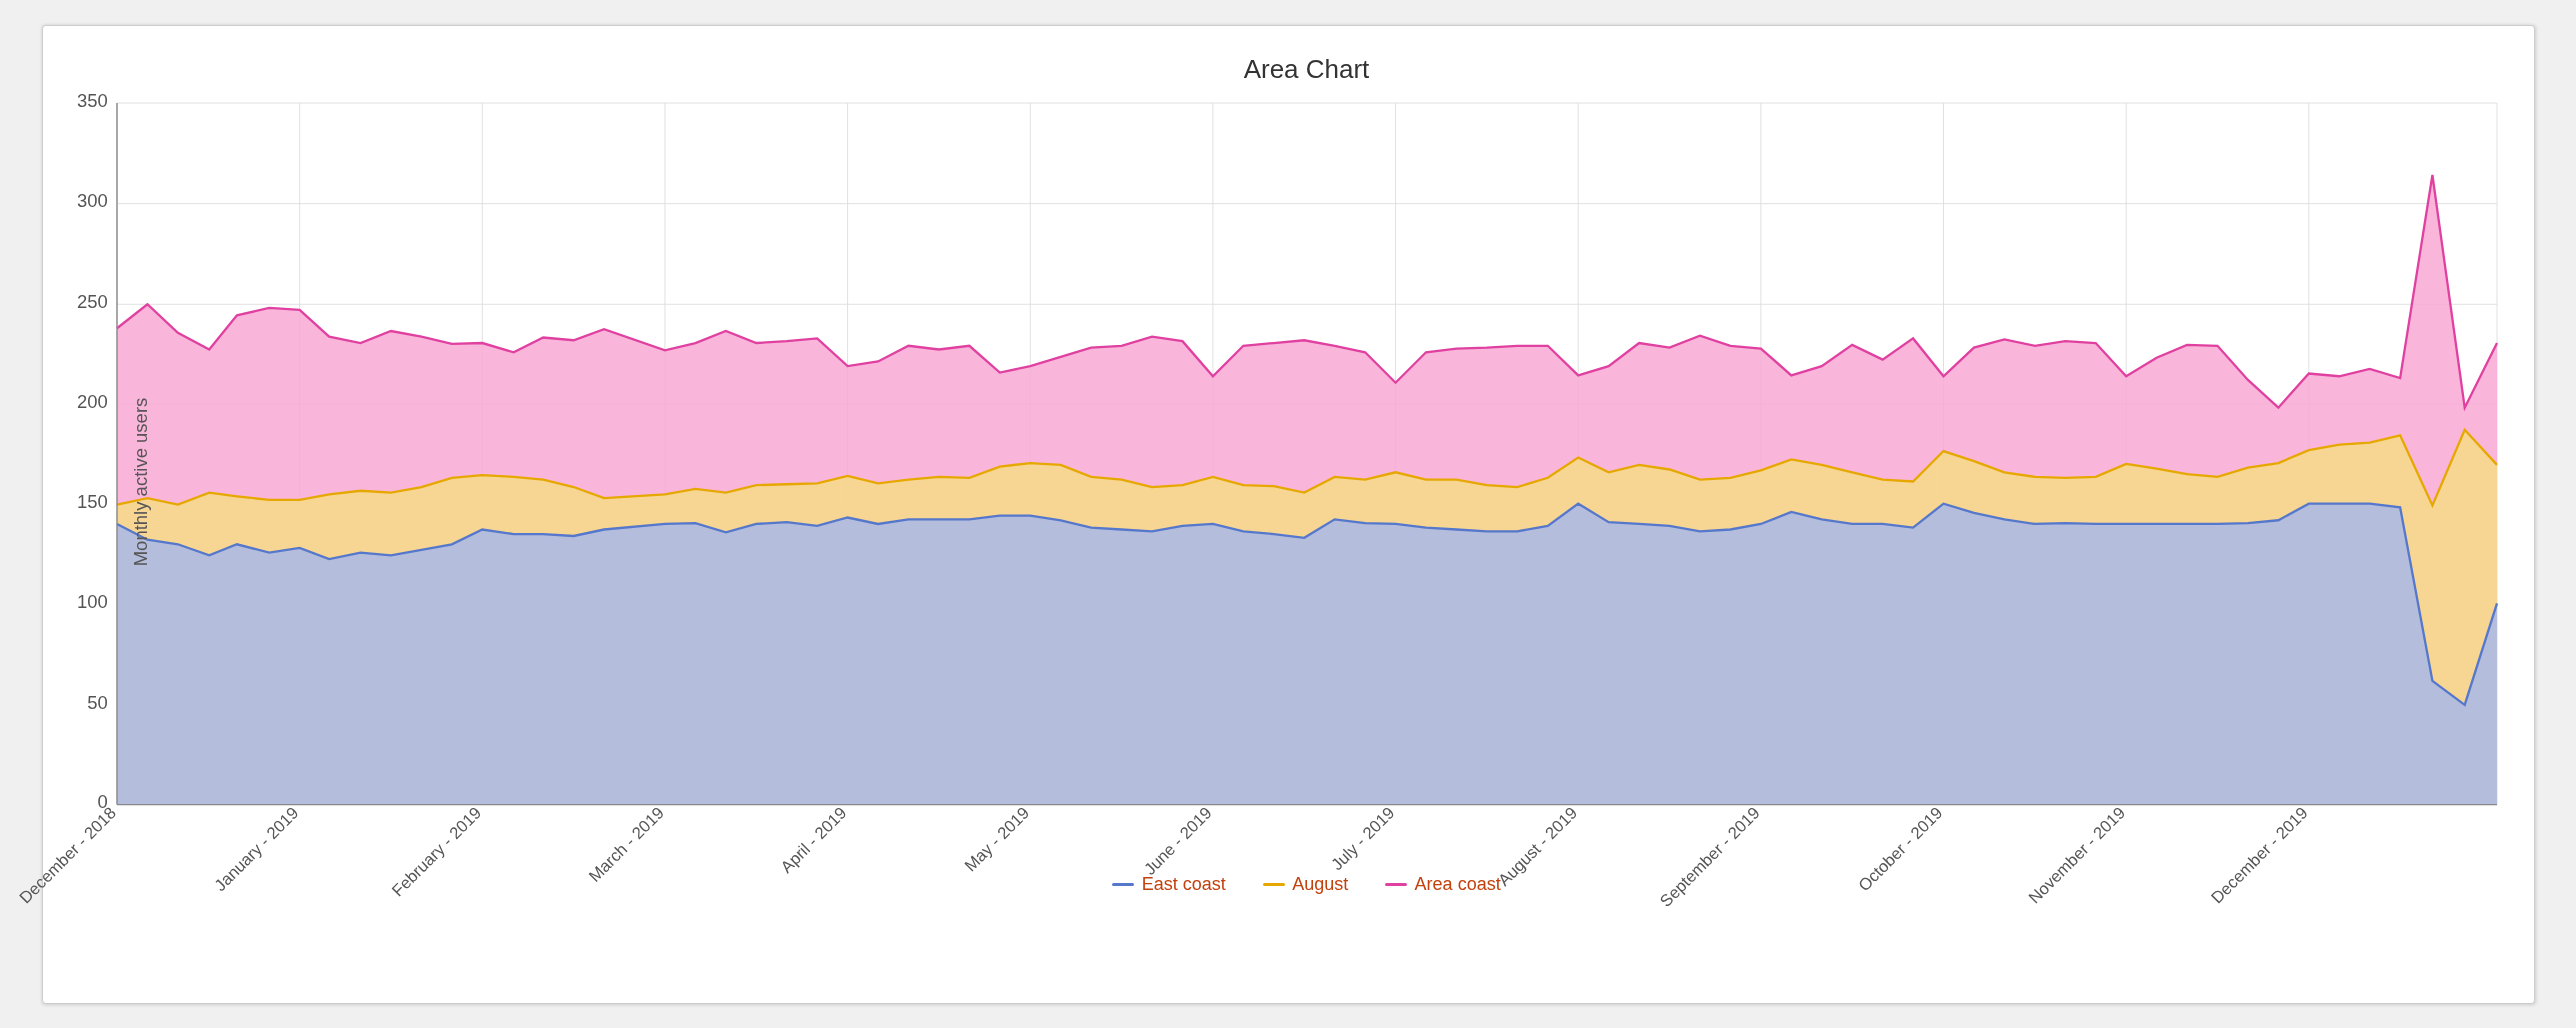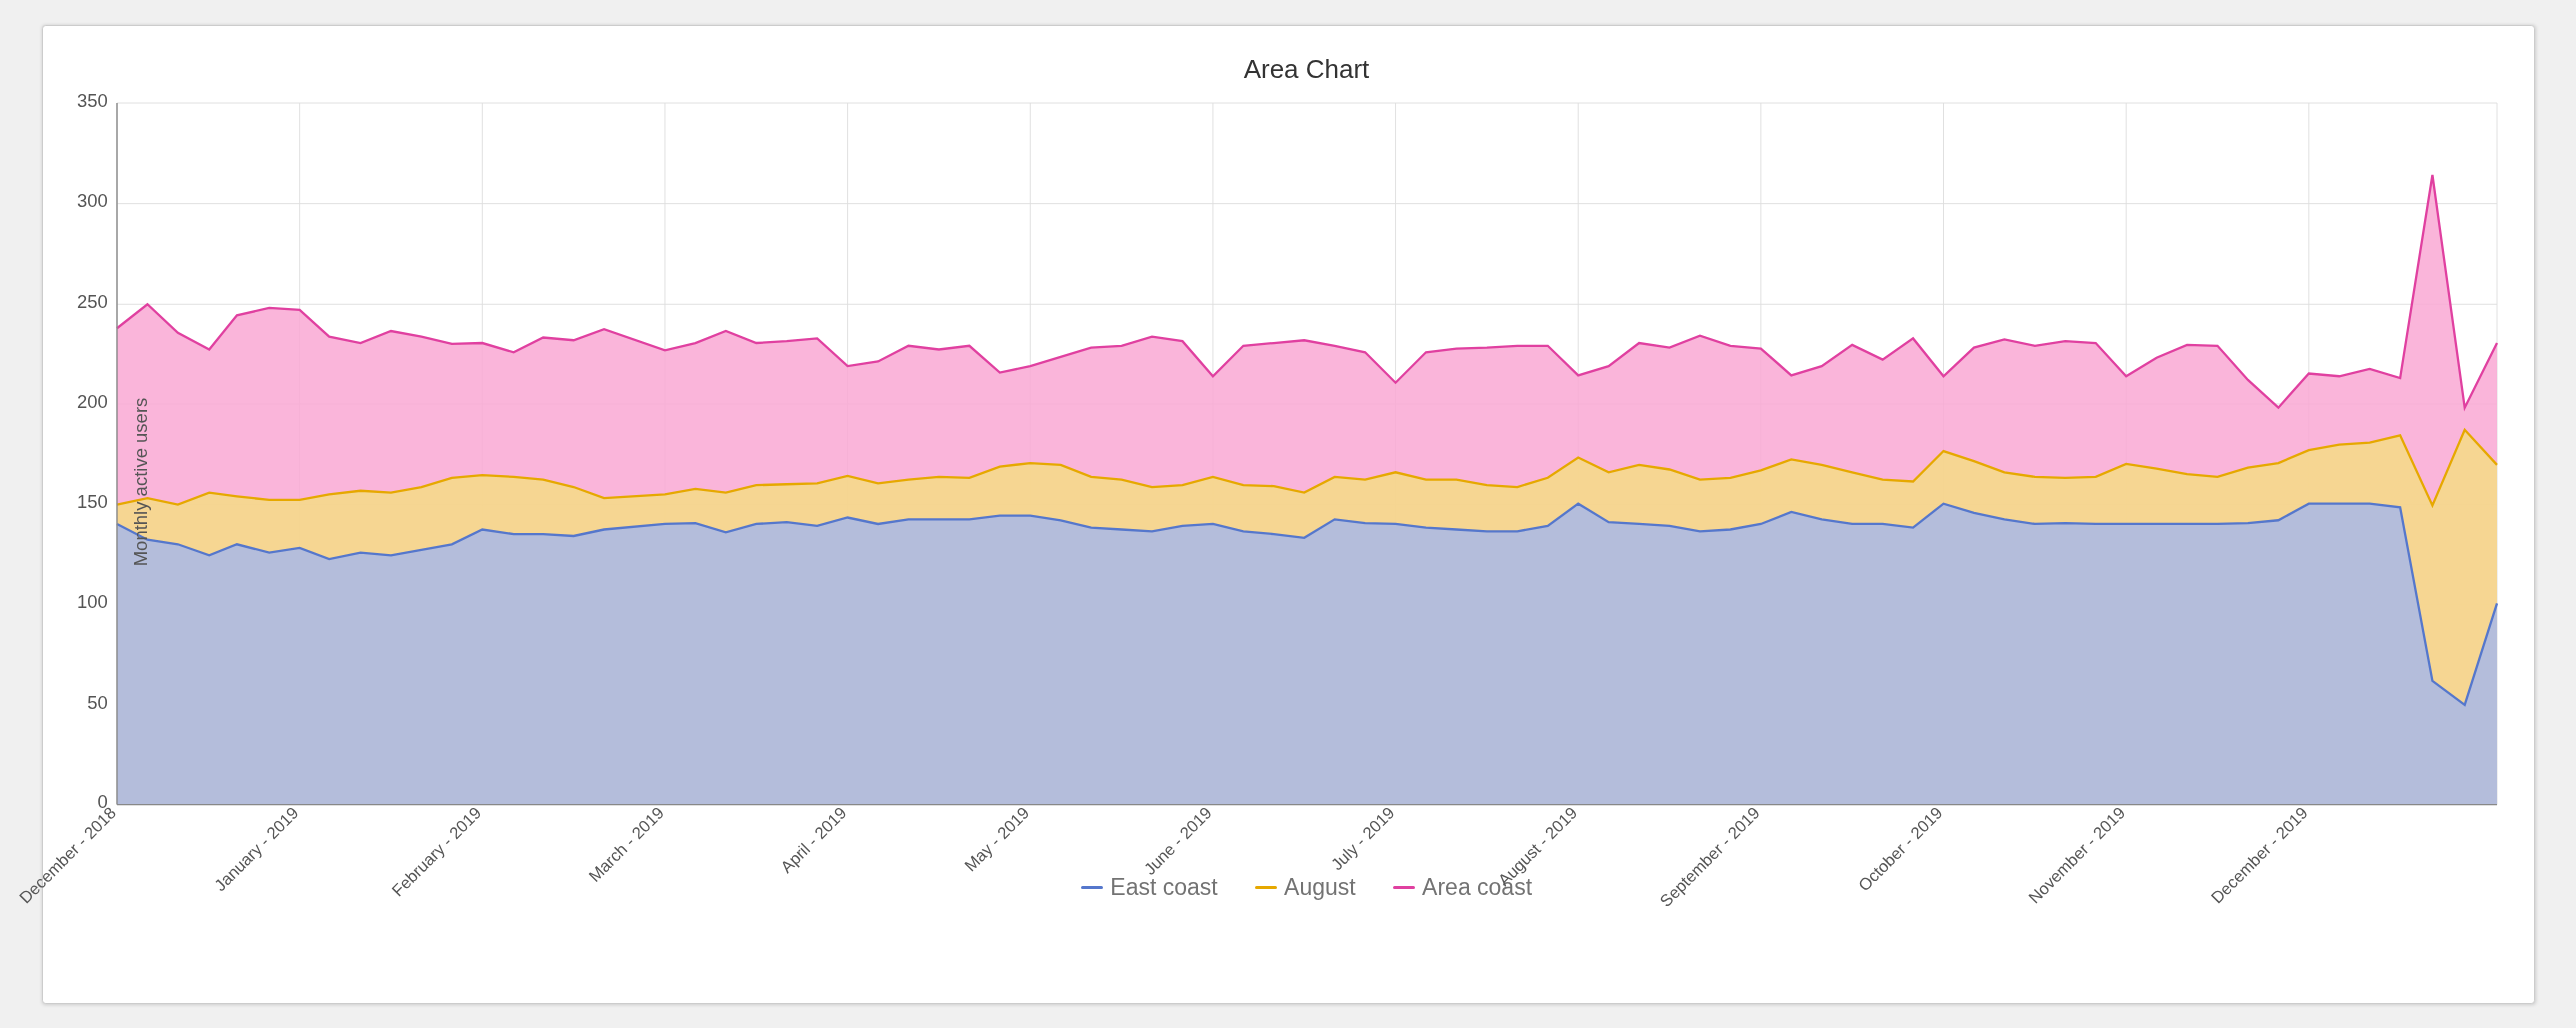--- a/index.html
+++ b/index.html
@@ -51,22 +51,22 @@
       display: flex;
       justify-content: center;
       align-items: center;
       gap: 37px;
       margin-top: 14px;
     }
     .legend-item {
       display: flex;
       align-items: center;
       gap: 7.4px;
-      font-size: 23px;
-      color: #737373;
+      font-size: 18px;
+      color: #c2410c;
     }
     .legend-dot {
       width: 22px;
       height: 3.7px;
       border-radius: 1.8px;
     }
   </style>
 </head>
 <body>
 

